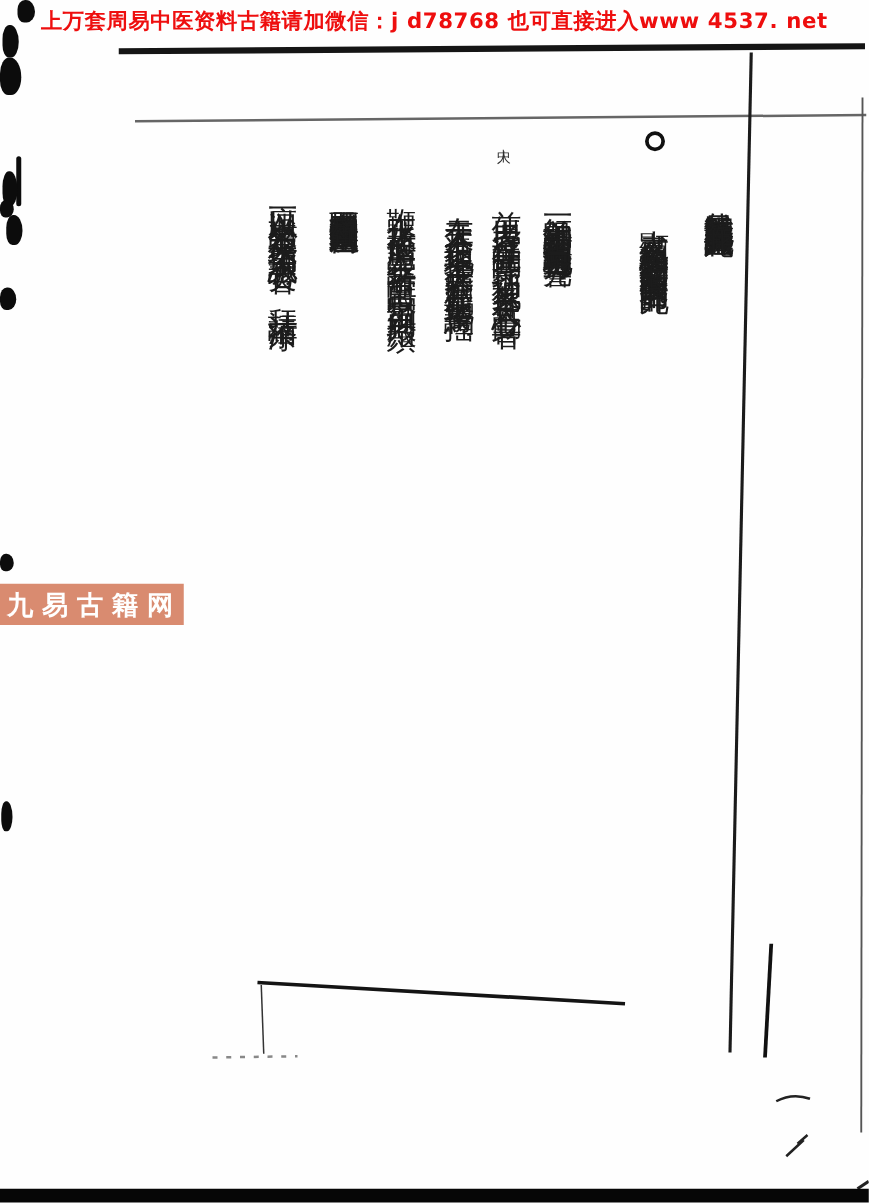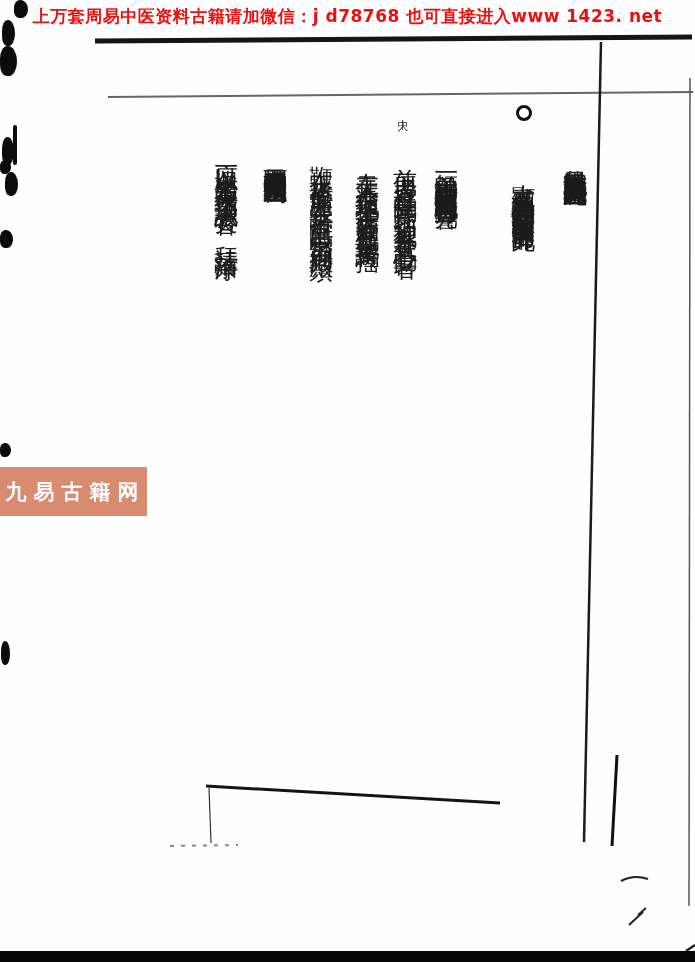--- a/index.html
+++ b/index.html
@@ -20,21 +20,21 @@
     font-family:"DejaVu Sans","Liberation Sans",sans-serif;
     letter-spacing:0.5px;
     white-space:nowrap;
   }
   
   .artifacts{position:absolute;top:0;left:0;pointer-events:none;}
   
   .blob{position:absolute;background:#0c0c0c;border-radius:45% 55% 50% 40%;}
   
   .watermark{
-    position:absolute;left:0;top:467px;width:147px;height:49px;
+    position:absolute;left:0;top:467px;width:147px;height:33px;
     background:#d98b70;
     color:#ffffff;
     display:flex;align-items:center;justify-content:center;
     font-size:21px;font-weight:bold;
     letter-spacing:7px;
     font-family:"DejaVu Sans","Liberation Sans",sans-serif;
     padding-left:4px;box-sizing:border-box;
   }
   
   .col{
@@ -64,21 +64,21 @@
   .bottom-band{
     position:absolute;left:0;top:951px;width:695px;height:11px;
     background:#060606;
   }
 </style>
 </head>
 <body>
 
 <div class="page">
 
-  <div class="promo">上万套周易中医资料古籍请加微信：j d78768 也可直接进入www 1423. net</div>
+  <div class="promo">上万套周易中医资料古籍请加微信：j d78768 也可直接进入www 4537. net</div>
 
   <svg class="artifacts" width="695" height="962" viewBox="0 0 695 962">
 
     <line x1="95" y1="41" x2="692" y2="37" stroke="#151515" stroke-width="5"></line>
 
     <line x1="108" y1="97" x2="693" y2="92" stroke="#666666" stroke-width="2"></line>
 
     <line x1="601" y1="42" x2="584" y2="842" stroke="#1b1b1b" stroke-width="2.5"></line>
 
     <line x1="617" y1="755" x2="612" y2="846" stroke="#111111" stroke-width="3"></line>

